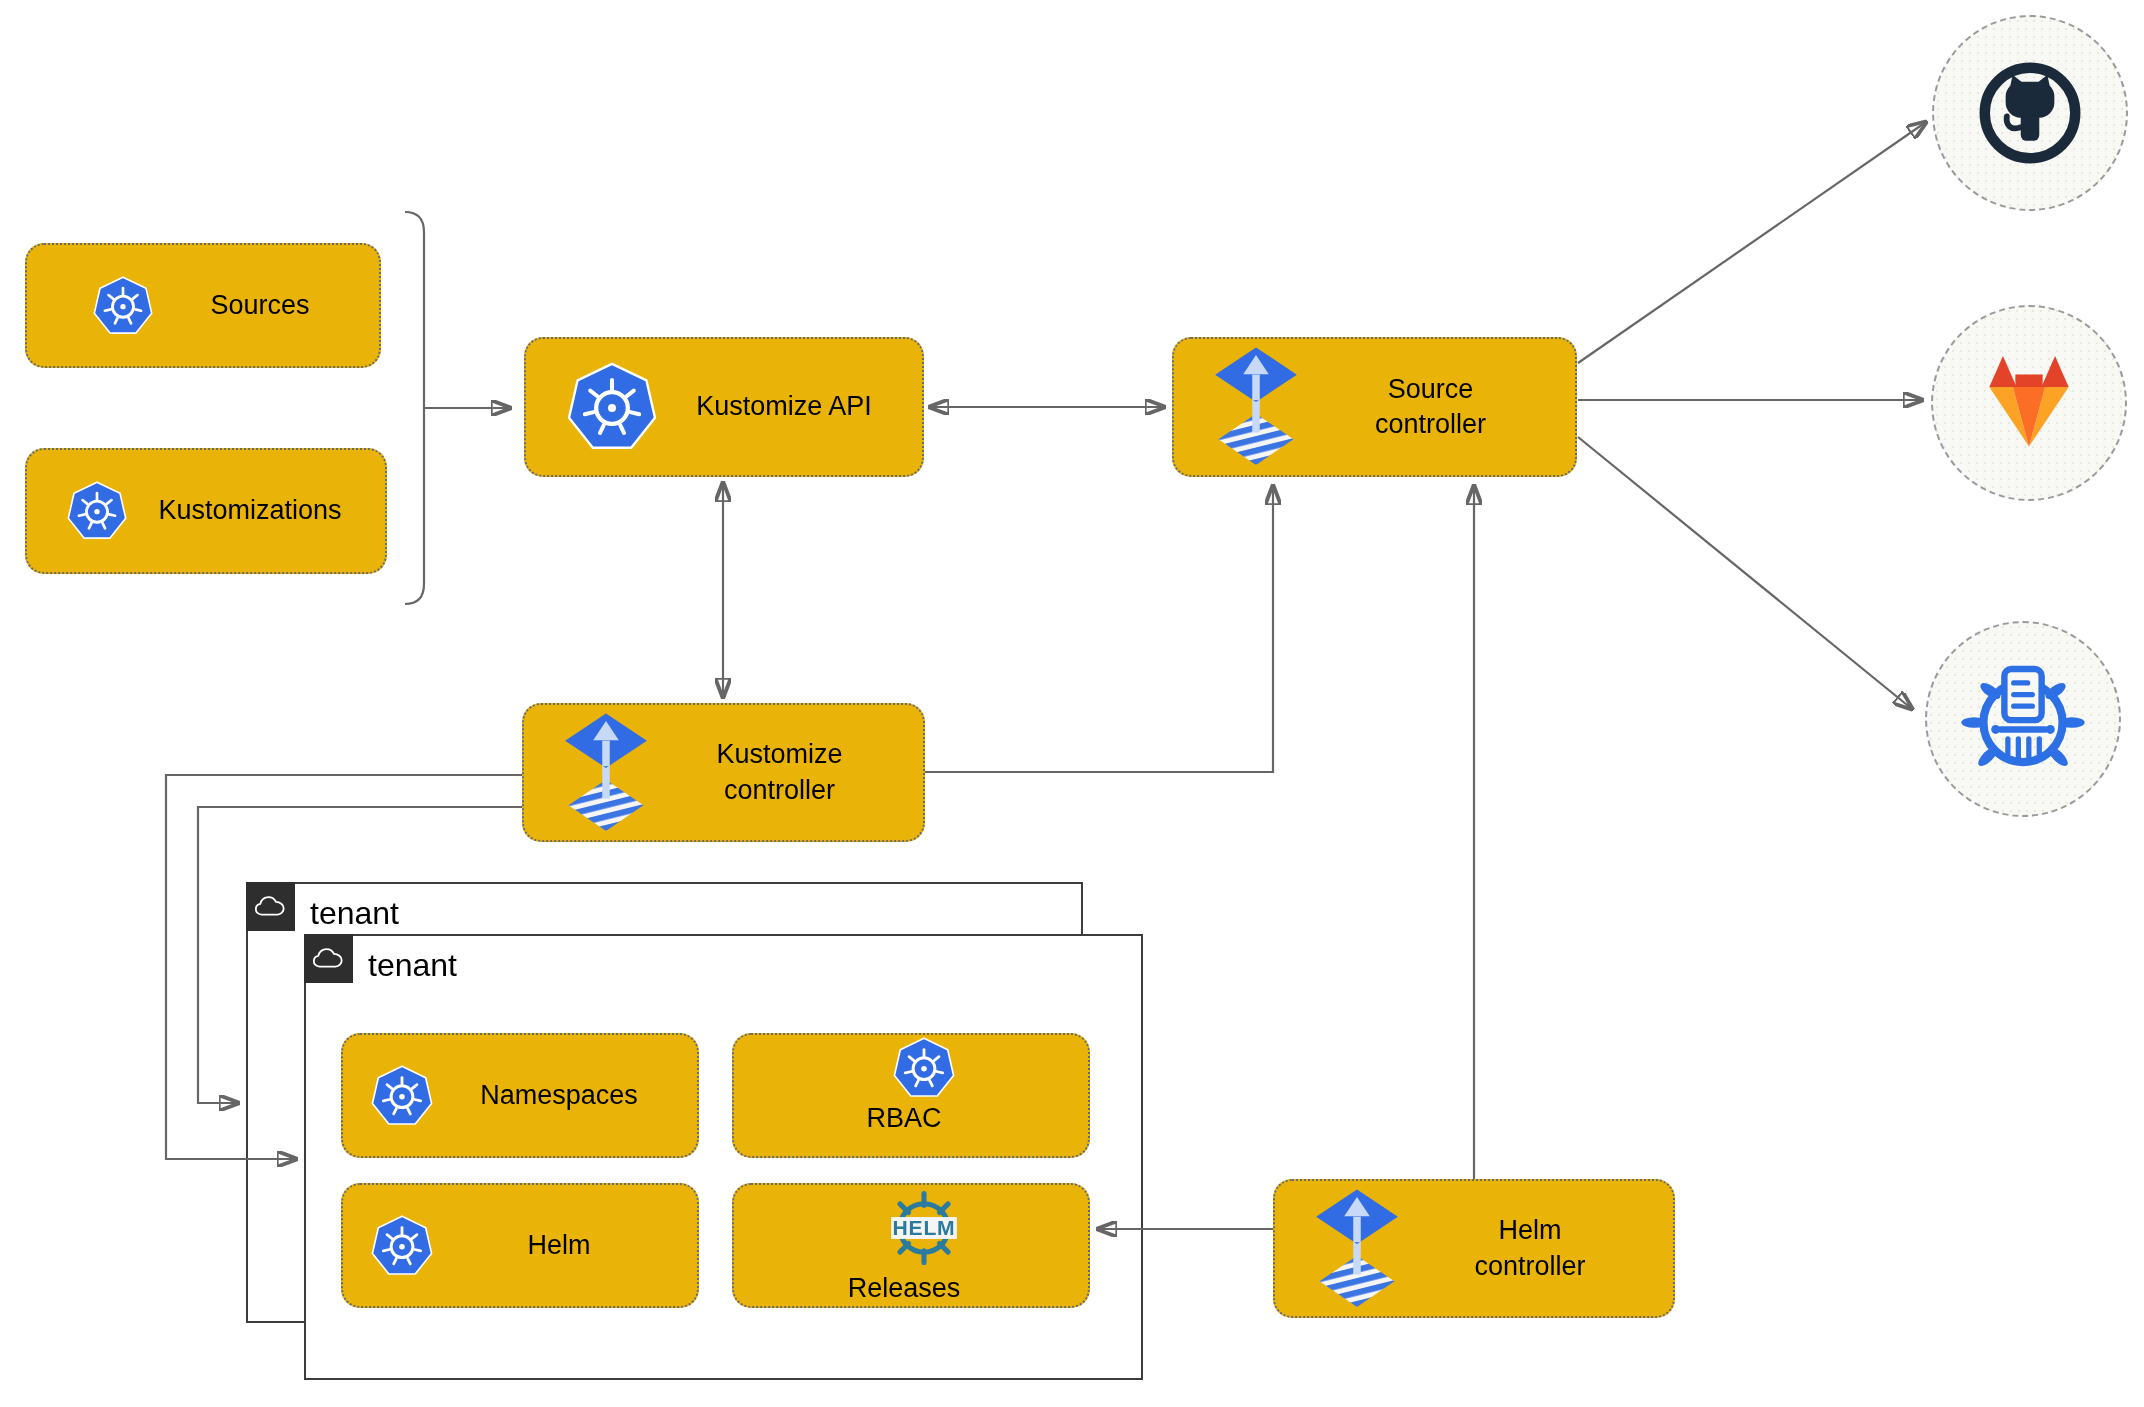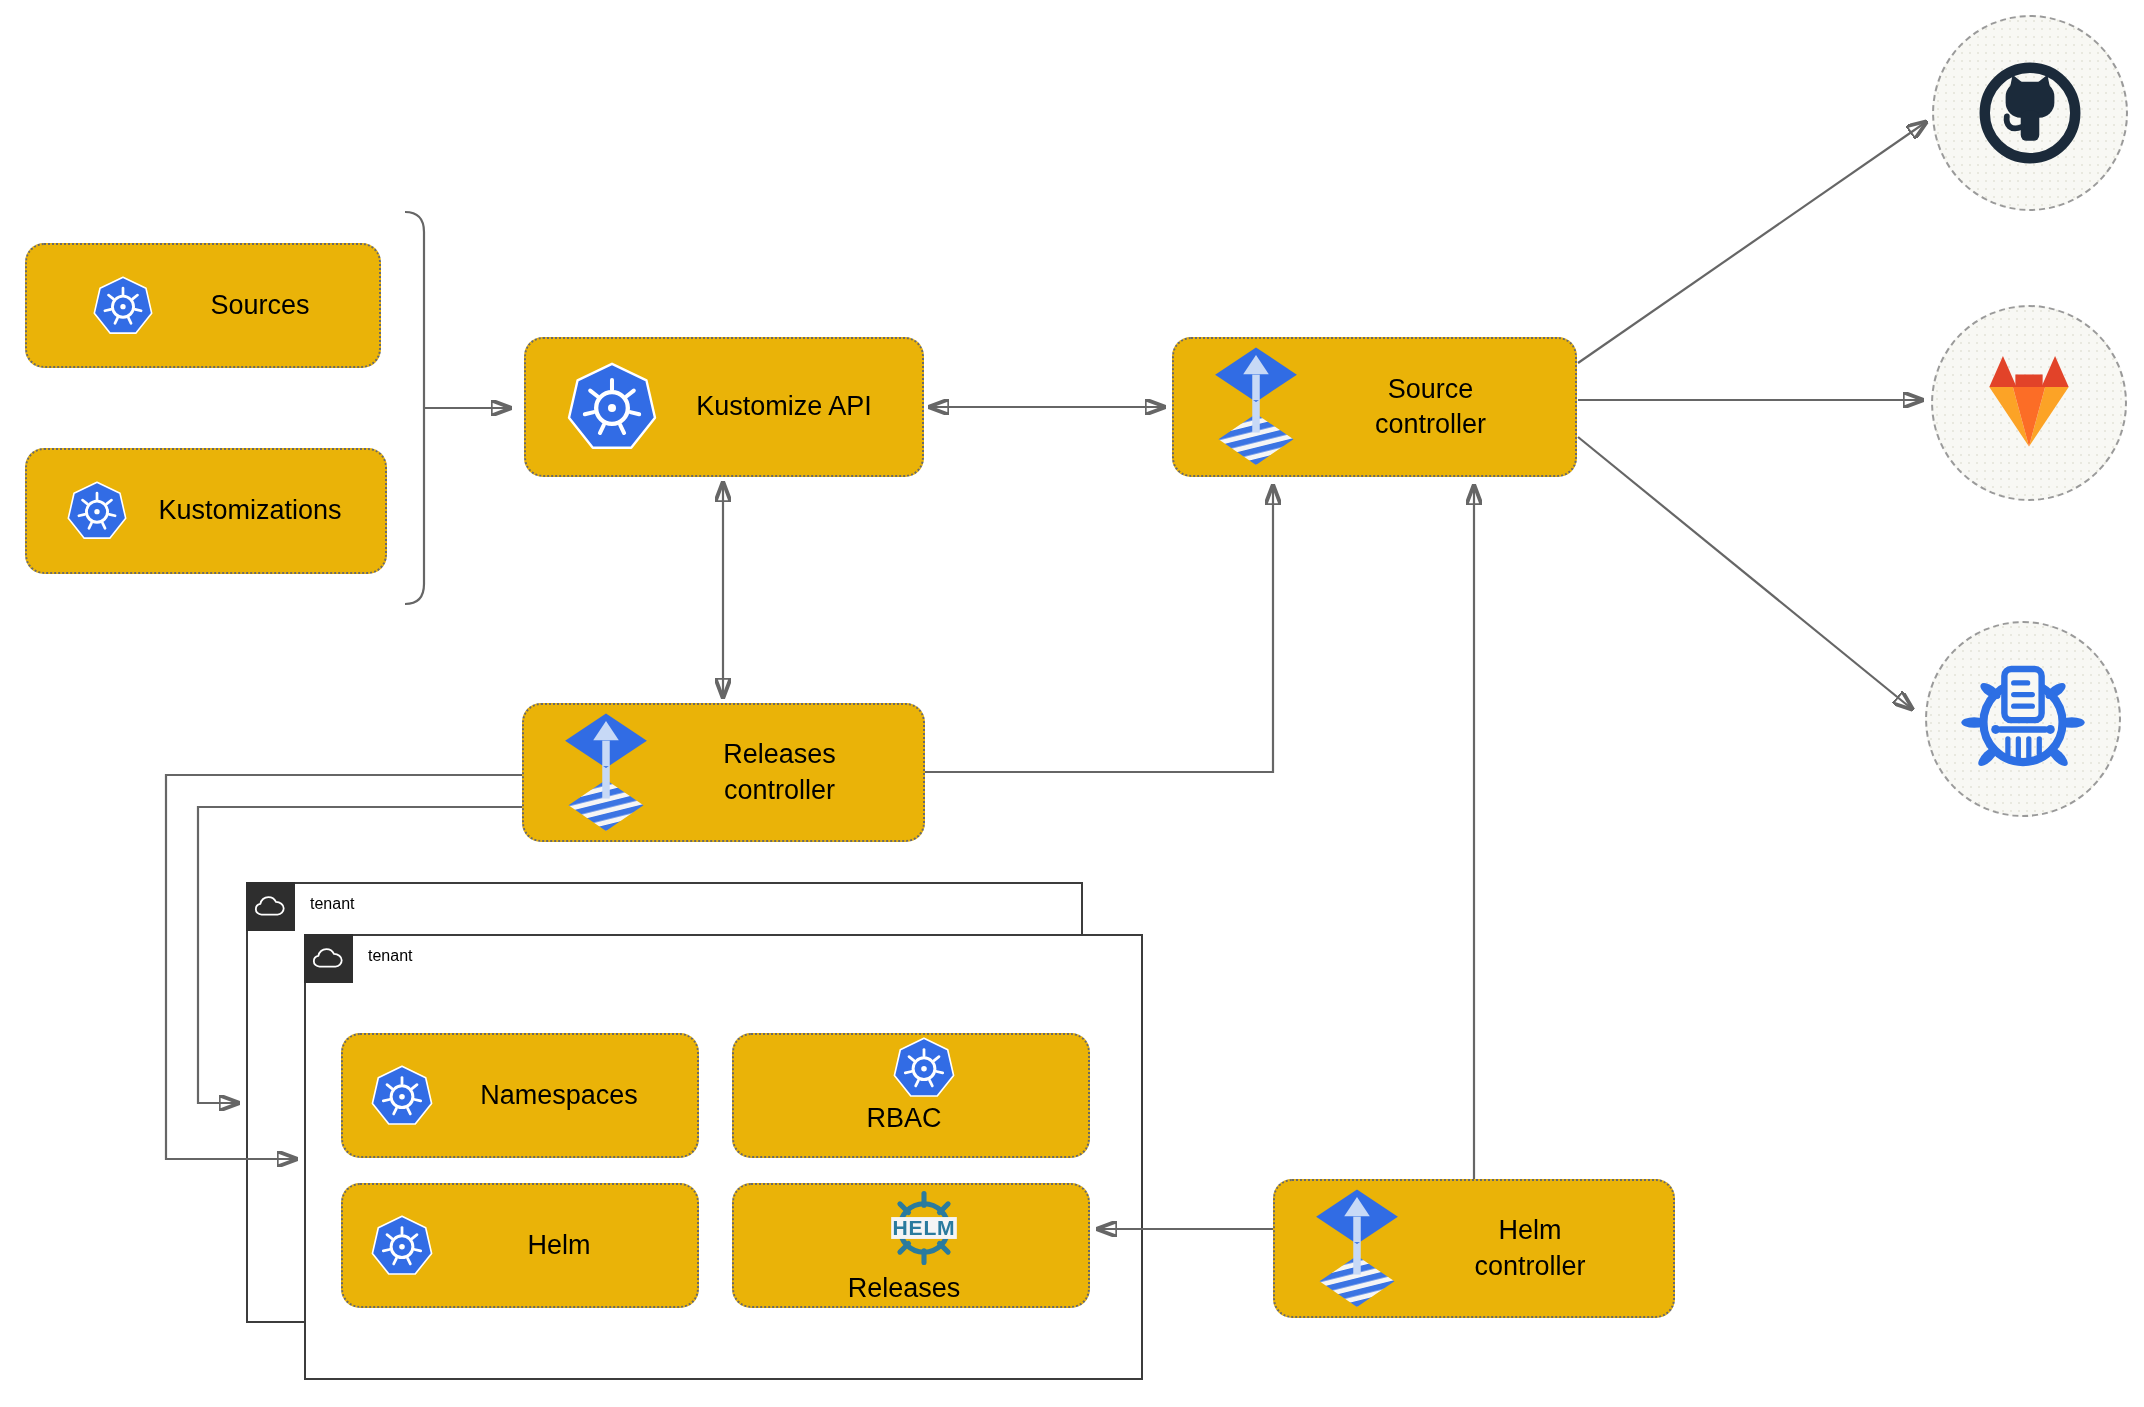--- a/index.html
+++ b/index.html
@@ -24,21 +24,21 @@
   
   .tenant{
     position:absolute;box-sizing:border-box;background:#ffffff;
     border:2.5px solid #3c3c3c;
   }
   .tenant-tab{
     position:absolute;left:-2.5px;top:-2.5px;width:49px;height:49px;background:#2e2e2e;
     display:flex;align-items:center;justify-content:center;
   }
   .tenant-label{
-    position:absolute;left:62px;top:11px;font-size:16px;color:#000;
+    position:absolute;left:62px;top:11px;font-size:32px;color:#000;
   }
   #tenant-back{left:246px;top:882px;width:837px;height:441px;z-index:1;}
   #tenant-front{left:304px;top:934px;width:839px;height:446px;z-index:2;}
 
   
   .endpoint{
     position:absolute;width:196px;height:196px;border-radius:50%;
     border:2.5px dashed #9a9a9a;box-sizing:border-box;
     background-color:#f8f8f4;
     background-image:radial-gradient(#e8e8df 1.1px, transparent 1.1px);
@@ -172,21 +172,21 @@
     <div class="nlabel">
         <div class="wrap">Source controller</div>
       </div>
   </div>
 
   <div class="node" id="n-kustomizectrl">
     <svg class="icon ml38" width="88" height="126">
         <use href="#sym-flux"></use>
       </svg>
     <div class="nlabel">
-        <div class="wrap">Releases controller</div>
+        <div class="wrap">Kustomize controller</div>
       </div>
   </div>
 
   <div class="node" id="n-helmctrl">
     <svg class="icon ml38" width="88" height="126">
         <use href="#sym-flux"></use>
       </svg>
     <div class="nlabel">
         <div class="wrap">Helm controller</div>
       </div>

